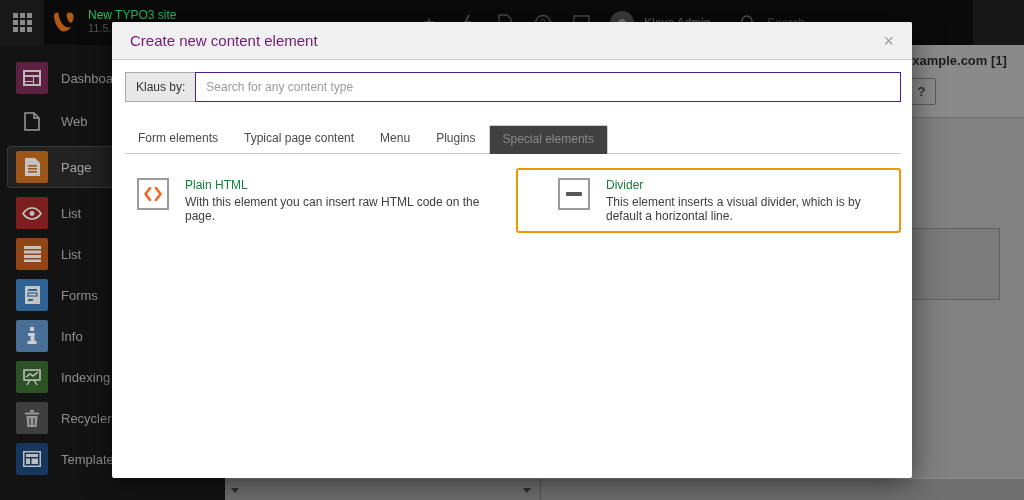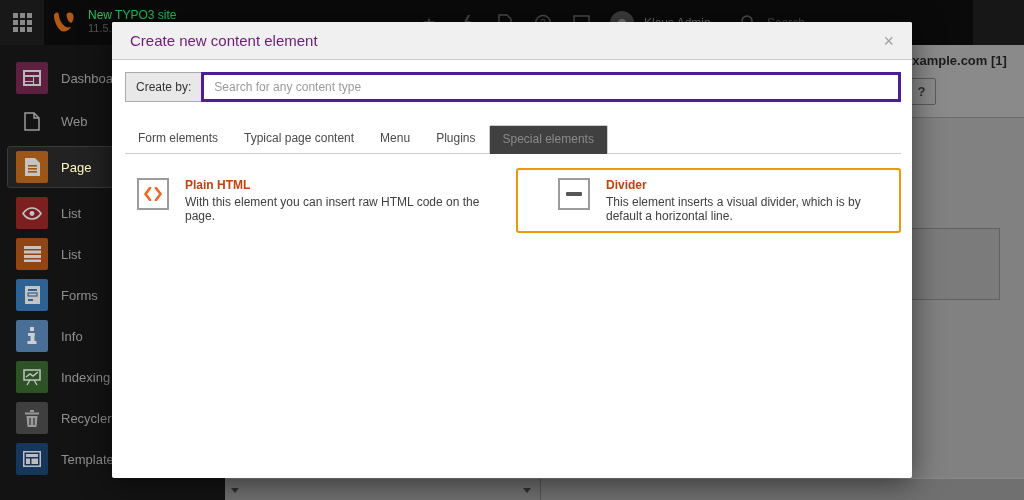--- a/index.html
+++ b/index.html
@@ -22,21 +22,21 @@
   .tb-search { position:absolute; left:740px; top:0; height:45px; display:flex; align-items:center; gap:10px; }
   .tb-search-label { font-size:12px; color:#4a4a4a; }
 
   .sidebar { position:absolute; left:0; top:45px; width:225px; height:455px; background:#131313; padding-top:17px; }
   .sb-row { display:flex; align-items:center; height:32px; margin:0 0 9px 16px; }
   .sb-row.group-start { margin-top:11px; }
   .sb-icon { width:32px; height:32px; border-radius:2px; display:flex; align-items:center; justify-content:center; flex-shrink:0; }
   .sb-label { font-size:13px; color:#8f8f8f; margin-left:13px; white-space:nowrap; }
   .sb-row.active-row { background:#222222; border:1px solid #3a3a3a; border-radius:3px;
     margin-left:7px; width:211px; padding-left:8px; height:42px; }
-  .sb-row.active-row .sb-label { color:#fef9c3; }
+  .sb-row.active-row .sb-label { color:#a3a3a3; }
   .ic-dashboard { background:#5d2040; } .ic-page { background:#9c5718; }
   .ic-view { background:#7c1f1f; } .ic-list { background:#8f4516; }
   .ic-forms { background:#2d6293; } .ic-info { background:#4a6f96; }
   .ic-indexing { background:#2d5226; } .ic-recycler { background:#3f3f3f; }
   .ic-template { background:#16365c; } .ic-web { background:transparent; }
 
   .content-bg { position:absolute; left:225px; top:45px; width:799px; height:455px; background:#818181; }
   .docheader { position:absolute; left:0; top:0; width:799px; height:73px; background:#8a8a8a; border-bottom:1px solid #6b6b6b; }
   .doc-title { position:absolute; left:680px; top:8px; font-size:13px; font-weight:bold; color:#1c1c1c; white-space:nowrap; }
   .doc-btns { position:absolute; left:645px; top:33px; display:flex; gap:8px; }
@@ -54,36 +54,36 @@
   .modal { position:absolute; left:112px; top:22px; width:800px; height:456px; background:#fff;
     border-radius:2px; box-shadow:0 4px 30px rgba(0,0,0,0.55); }
   .modal-header { height:38px; background:#f0f0f0; border-bottom:1px solid #cccccc;
     display:flex; align-items:center; padding:0 18px; border-radius:2px 2px 0 0; }
   .modal-title { font-size:15px; color:#701a75; flex:1; }
   .modal-close { color:#9e9e9e; font-size:18px; line-height:18px; cursor:pointer; }
   .modal-body { padding:12px 11px 0 13px; }
   .filter-group { display:flex; height:30px; }
   .filter-addon { background:#e8e8e8; border:1px solid #aaa; border-right:none; font-size:12px;
     color:#333; display:flex; align-items:center; padding:0 10px; }
-  .filter-input { flex:1; border:3px solid #4c1d95; font-size:12px; padding:0 10px; outline:none;
+  .filter-input { flex:1; border:1px solid #4c1d95; font-size:12px; padding:0 10px; outline:none;
     font-family:"Liberation Sans","DejaVu Sans",sans-serif; color:#333; }
   .filter-input::placeholder { color:#9b9b9b; }
 
   .tabs { display:flex; margin-top:23px; border-bottom:1px solid #ccc; padding-left:0; }
   .tab { font-size:12px; color:#4a4a4a; padding:6px 13px 7px 13px; position:relative; cursor:pointer; }
   .tab.active { color:#8a8a8a; background:#404040; border:1px solid #ccc; border-bottom:none;
     border-radius:2px 2px 0 0; margin-bottom:-1px; padding-bottom:8px; }
 
   .items-grid { display:grid; grid-template-columns:1fr 1fr; column-gap:6px; row-gap:10px; margin-top:14px; }
   .wiz-item { display:flex; padding:8px 10px; border:2px solid transparent; min-height:61px; cursor:pointer; }
   .wiz-item.selected { border-color:#f0960a; border-radius:3px;padding-left:40px; }
   .wiz-icon { width:32px; height:32px; border:2px solid #9b9b9b; background:#fff; flex-shrink:0;
     display:flex; align-items:center; justify-content:center; }
   .wiz-text { margin-left:16px; }
-  .wiz-title { font-size:12px; font-weight:bold; color:#c2410c; margin-bottom:3px; line-height:14px; }
+  .wiz-title { font-size:12px; font-weight:normal; color:#15803d; margin-bottom:3px; line-height:14px; }
   .wiz-desc { font-size:12px; color:#404040; line-height:14px; }
 </style>
 </head>
 <body>
 
 <div class="topbar">
   <div class="topbar-grid-seg">
     <svg width="19" height="19" viewBox="0 0 19 19">
       <g fill="#8a8a8a">
         <rect x="0" y="0" width="5" height="5"></rect>
@@ -285,21 +285,21 @@
   </div>
 </div>
 
 <div class="modal">
   <div class="modal-header">
     <span class="modal-title">Create new content element</span>
     <span class="modal-close">×</span>
   </div>
   <div class="modal-body">
     <div class="filter-group">
-      <span class="filter-addon">Create by:</span>
+      <span class="filter-addon">Klaus by:</span>
       <input class="filter-input" type="text" placeholder="Search for any content type" style="">
     </div>
 
     <div class="tabs">
       <div class="tab">Form elements</div>
       <div class="tab">Typical page content</div>
       <div class="tab">Menu</div>
       <div class="tab">Plugins</div>
       <div class="tab active">Special elements</div>
     </div>

